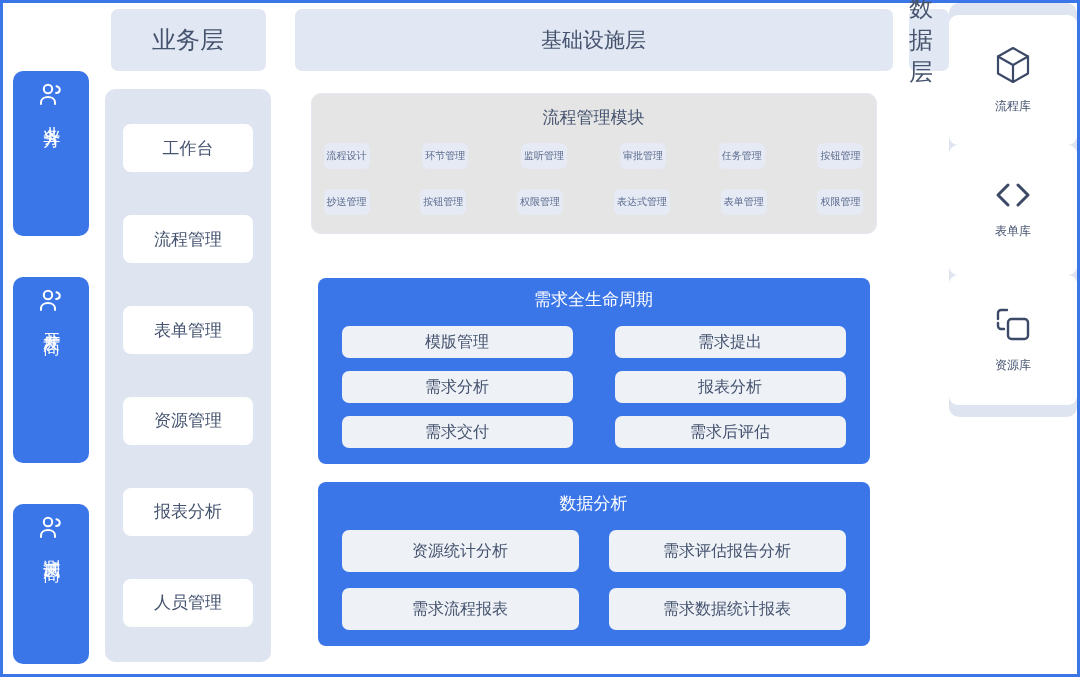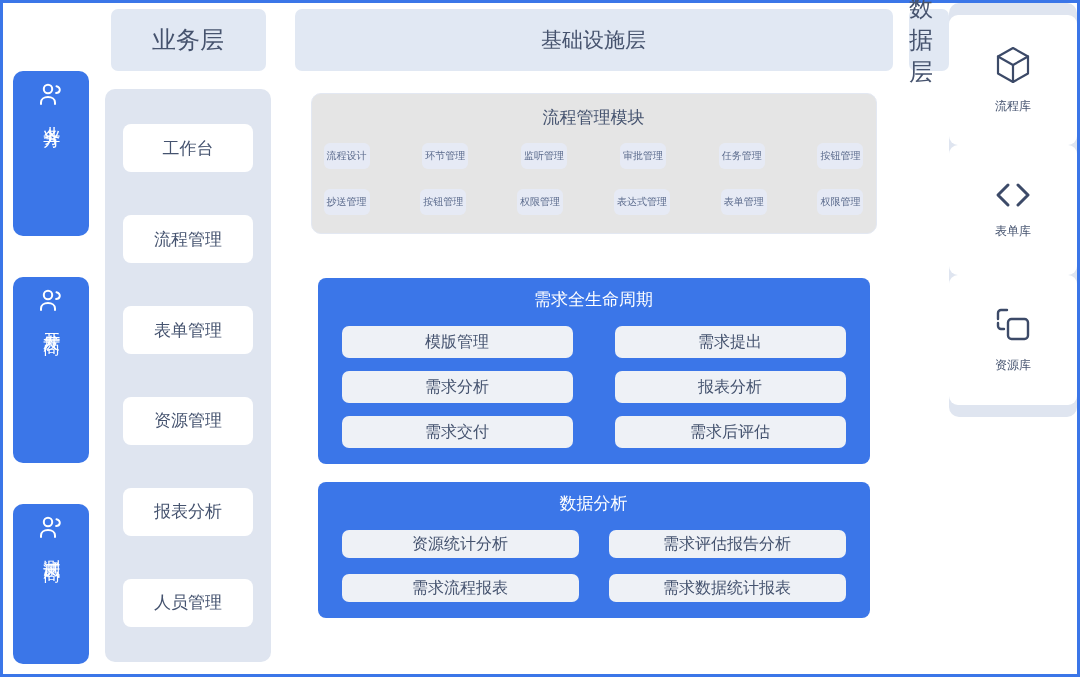--- a/index.html
+++ b/index.html
@@ -170,21 +170,21 @@
   .pbtn{
     background:#EEF1F6;
     border-radius:7px;
     height:32px;
     display:flex;align-items:center;justify-content:center;
     font-size:16px;
     color:#45536f;
     white-space:nowrap;
   }
   .btn-grid.wide{column-gap:30px;row-gap:16px;}
-  .btn-grid.wide .pbtn{height:28px;}
+  .btn-grid.wide .pbtn{height:42px;}
 
   
   .col-data{
     width:168px;
     flex:0 0 168px;
     display:flex;
     flex-direction:row;
     align-items:flex-start;
     box-sizing:border-box;
     padding:0 0 12px 0;

